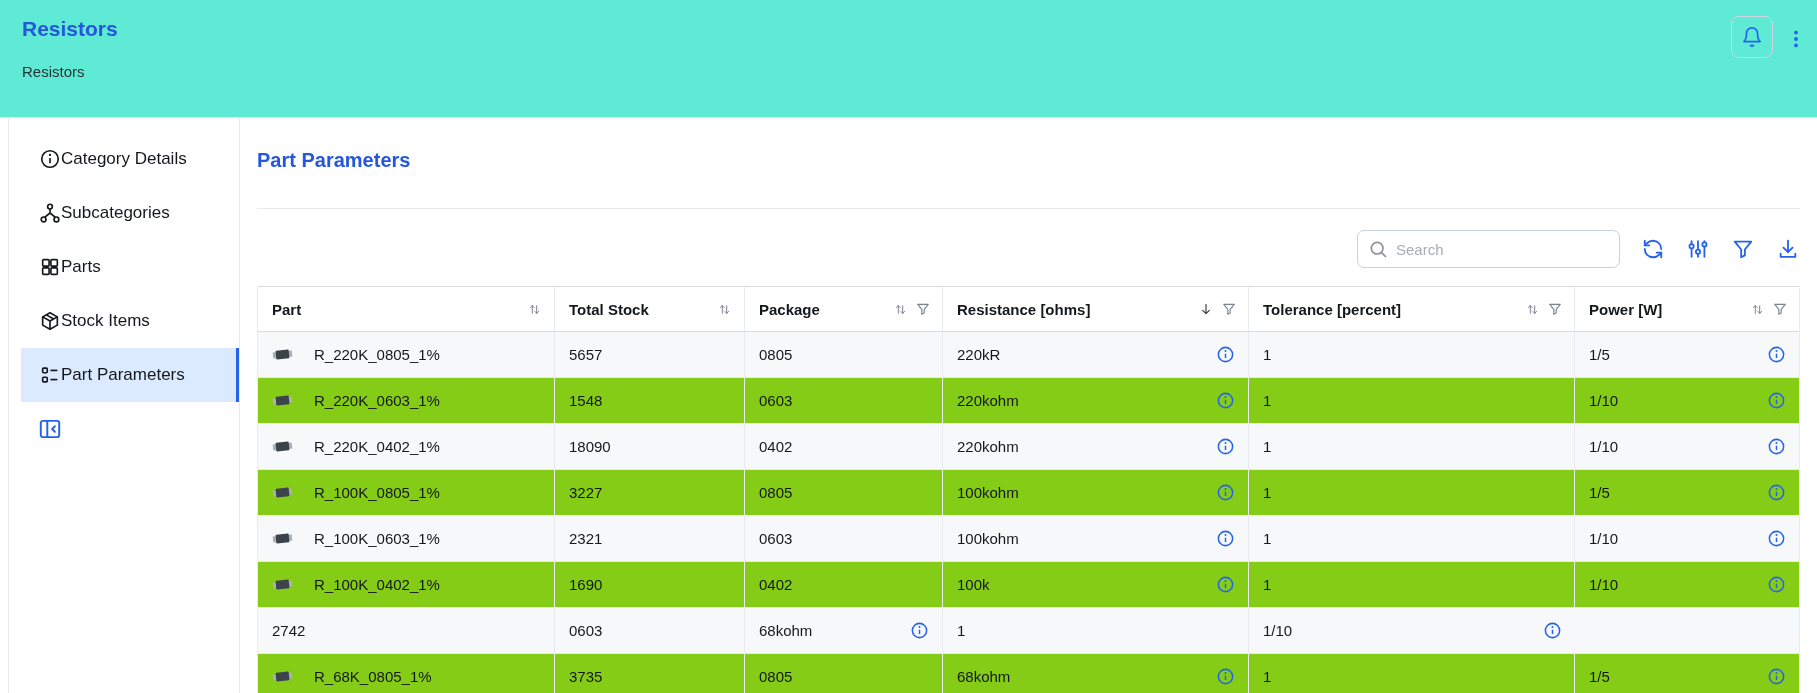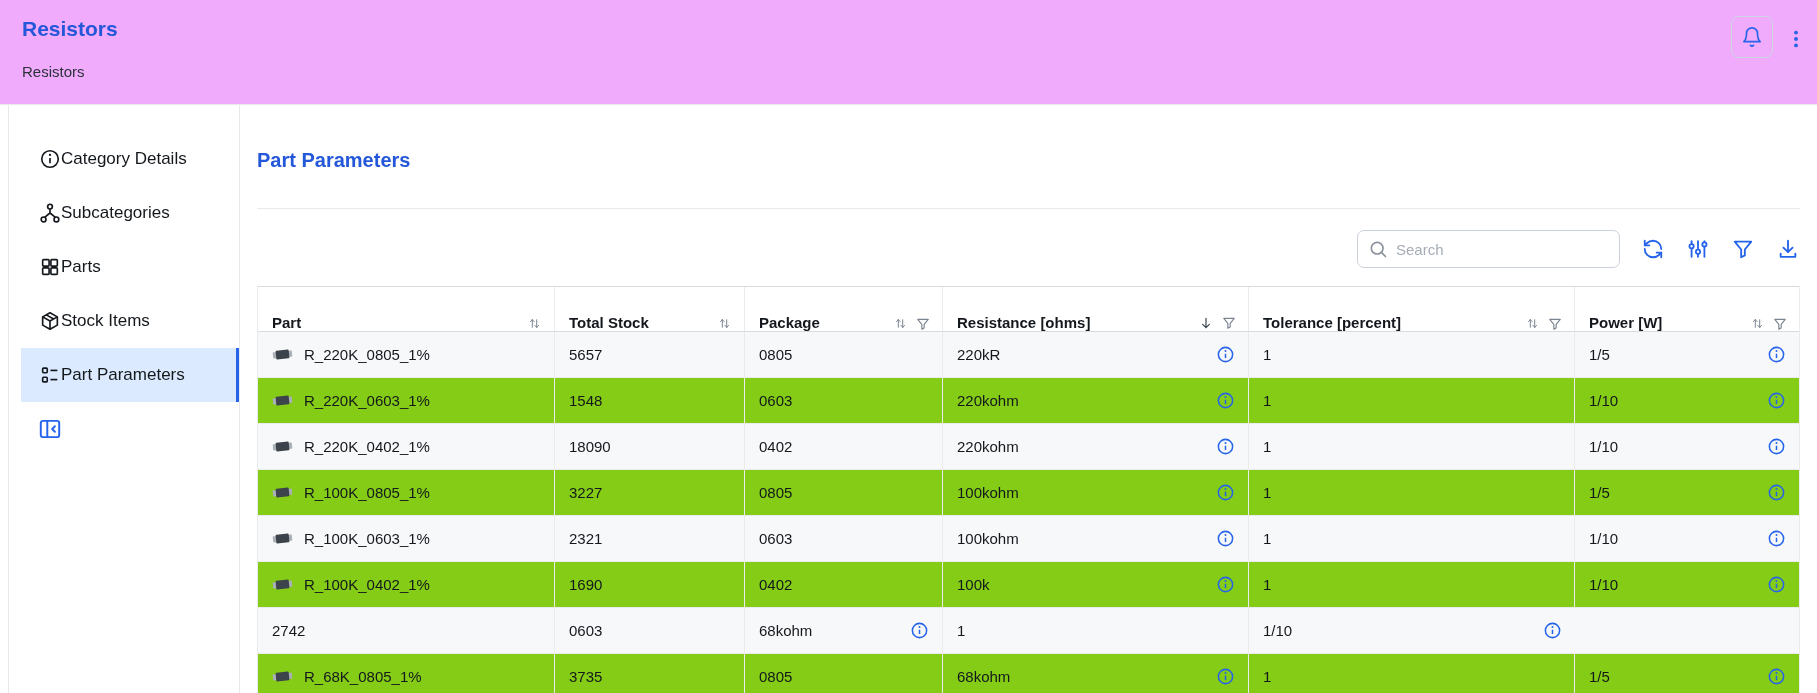--- a/index.html
+++ b/index.html
@@ -17,21 +17,21 @@
   html,body{width:1817px;height:693px;overflow:hidden;}
   body{
     font-family:"Liberation Sans",sans-serif;
     background:#fff;color:var(--text);
     position:relative;font-size:15px;
   }
   button{background:none;border:none;font-family:inherit;cursor:pointer;color:inherit;}
   svg{display:block;}
 
   
-  .app-header{position:absolute;left:0;top:0;width:100%;height:105px;background:#f0abfc;border-bottom:1px solid var(--border);z-index:2;}
+  .app-header{position:absolute;left:0;top:0;width:100%;height:118px;background:#5eead4;border-bottom:1px solid var(--border);z-index:2;}
   .page-title{position:absolute;left:22px;top:17px;font-size:21px;font-weight:700;color:var(--heading);}
   .breadcrumb{position:absolute;left:22px;top:63px;font-size:15px;color:#2b3138;cursor:pointer;}
   .bell-btn{position:absolute;right:44px;top:16px;width:42px;height:42px;border:1px solid #ccd6e2;border-radius:8px;display:flex;align-items:center;justify-content:center;color:var(--accent);}
   .bell-btn svg{width:22px;height:22px;}
   .kebab-btn{position:absolute;right:6px;top:24px;width:30px;height:30px;display:flex;align-items:center;justify-content:center;color:var(--accent);}
   .kebab-btn svg{width:22px;height:22px;}
 
   
   .content{position:absolute;top:105px;left:8px;right:0;bottom:0;border-left:1px solid var(--border);}
 
@@ -56,29 +56,29 @@
   .search input::placeholder{color:#a6adb7;}
   .tbtn{width:24px;height:24px;color:var(--accent);display:flex;align-items:center;justify-content:center;}
   .tbtn svg{width:22px;height:22px;}
 
   
   .table{margin-top:17px;border-left:1px solid var(--row-border);border-right:1px solid var(--row-border);}
   .trow{display:grid;grid-template-columns:297px 190px 198px 306px 326px 1fr;height:46px;}
   .trow > *{display:flex;align-items:center;padding-left:14px;border-right:1px solid var(--row-border);overflow:hidden;white-space:nowrap;}
   .trow > *:last-child{border-right:none;}
   .thead{border-top:1px solid var(--table-border);border-bottom:1px solid var(--table-border);font-weight:700;}
-  .th{justify-content:space-between;padding-right:12px;cursor:pointer;align-items:flex-end;}
+  .th{justify-content:space-between;padding-right:12px;cursor:pointer;}
   .th-icons{display:flex;align-items:center;gap:8px;color:#7b8491;}
   .sort-both svg{width:15px;height:15px;}
   .sort-desc{color:#3a4350;}
   .sort-desc svg{width:16px;height:16px;}
   .funnel svg{width:14px;height:14px;}
   .tr{border-bottom:1px solid var(--row-border);background:#84cc16;}
   .tr.alt{background:var(--alt-row);}
-  .td-part{gap:11px;}
+  .td-part{gap:21px;}
   .chip{flex:0 0 21px;width:21px;height:15px;transform:rotate(-6deg);}
   .chip svg{width:21px;height:15px;}
   .td-split{justify-content:space-between;padding-right:13px;}
   .info{width:19px;height:19px;color:var(--accent);flex:0 0 19px;cursor:pointer;}
   .info svg{width:19px;height:19px;}
 </style>
 </head>
 <body>
 
 <div class="app">

